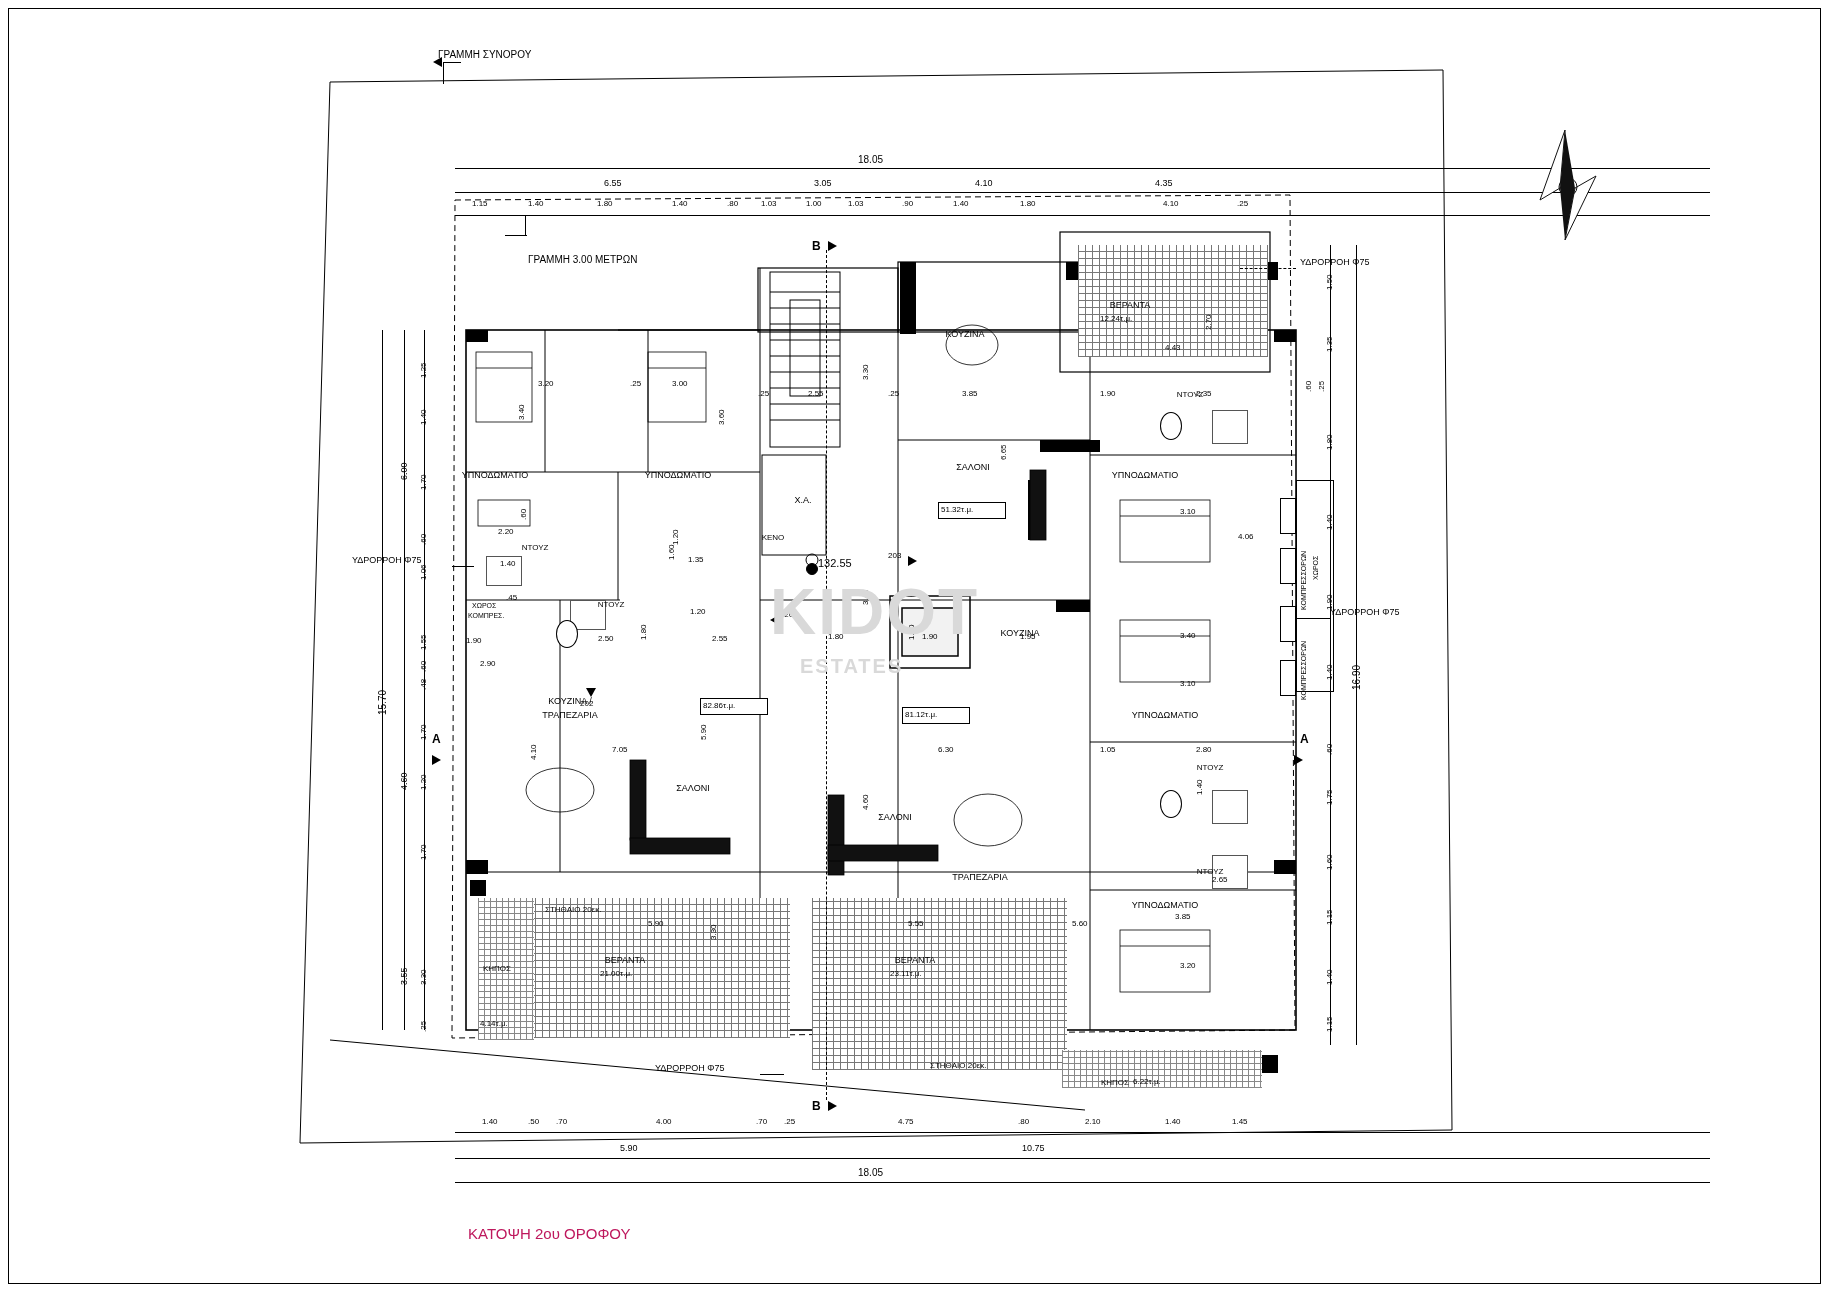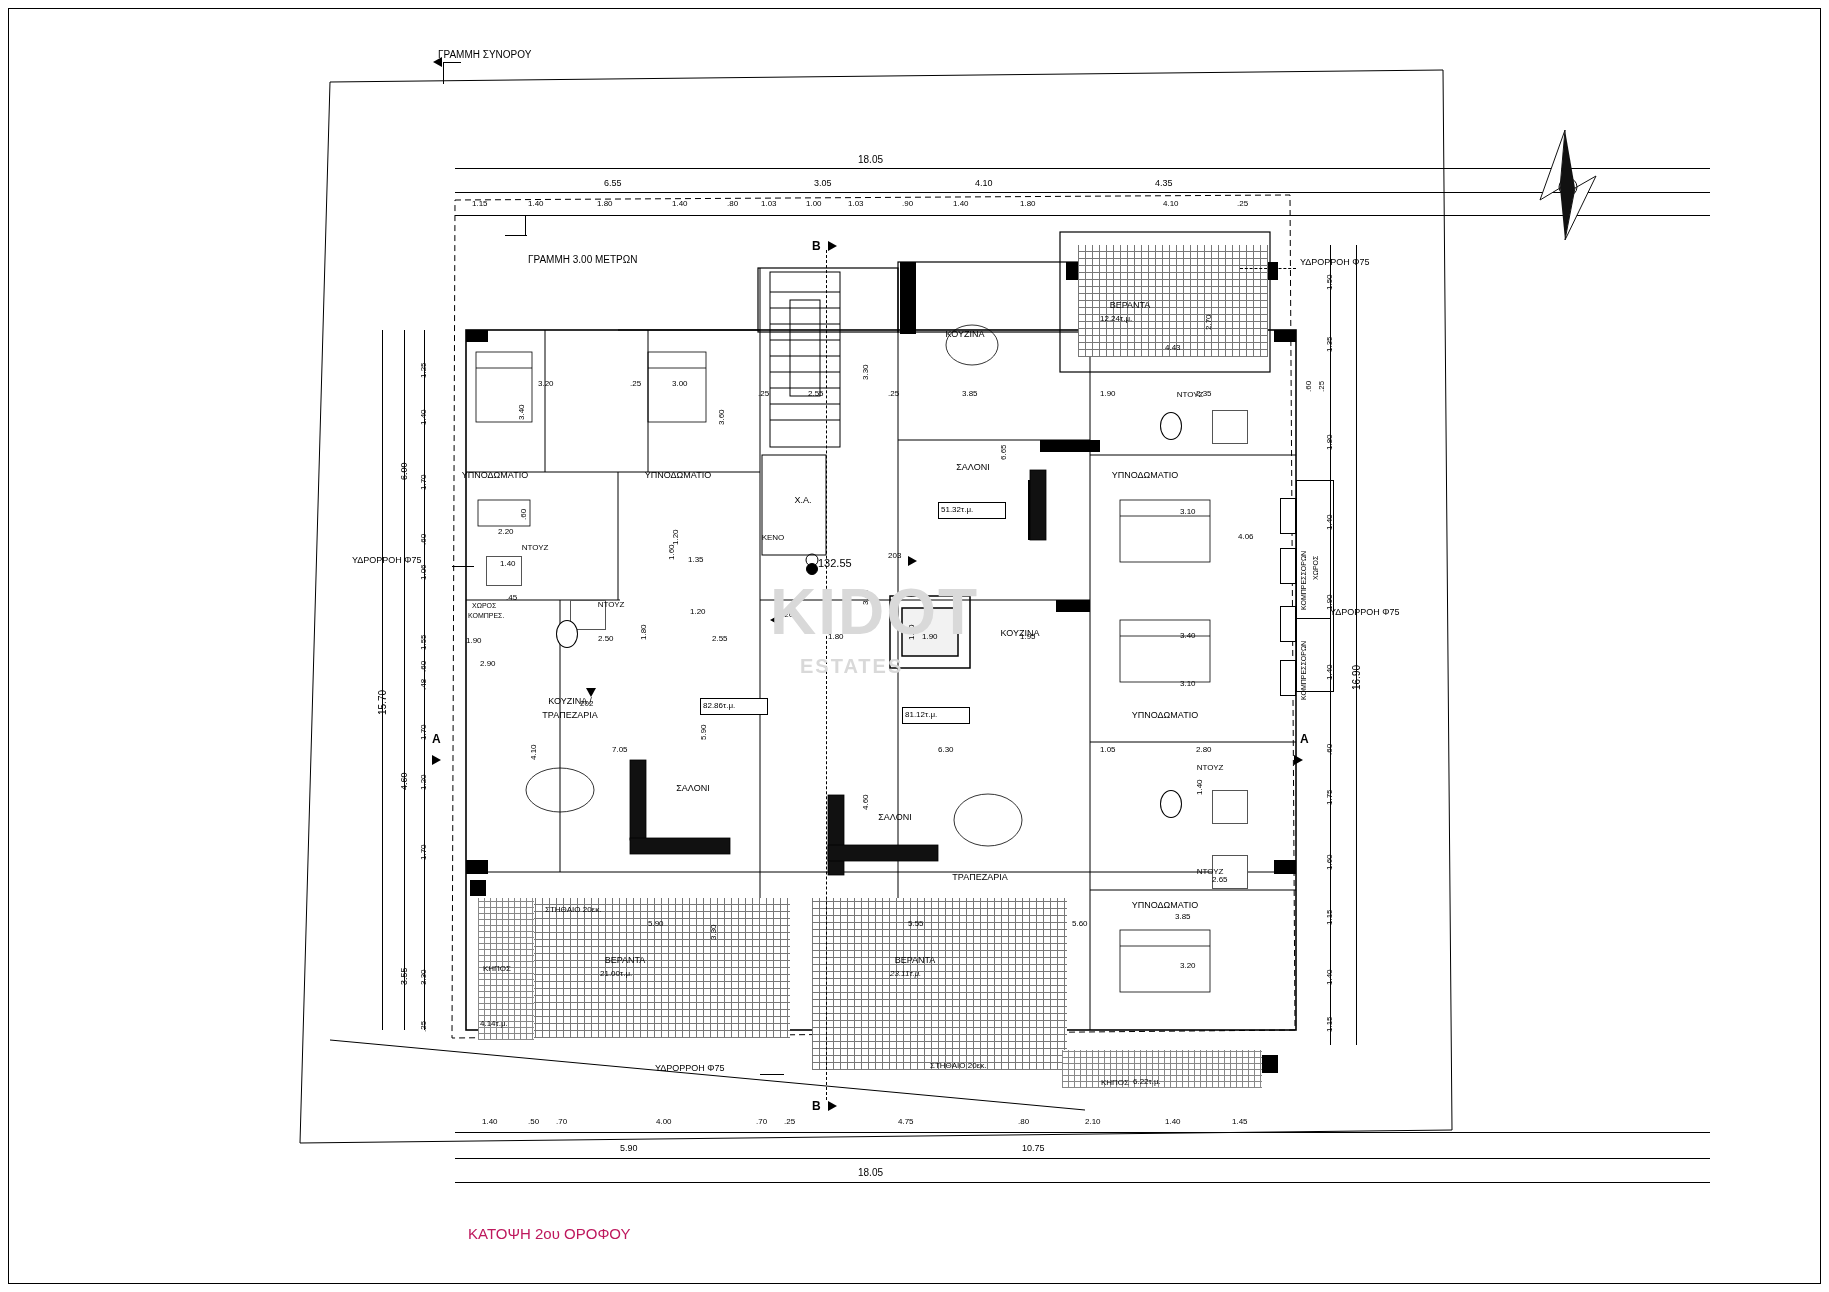--- a/index.html
+++ b/index.html
@@ -232,21 +232,21 @@
   <div class="txt s8" style="left:941px;top:506px;">51.32τ.μ.</div>
 
   <div class="box" style="left:700px;top:698px;width:66px;height:15px;"></div>
   <div class="txt s8" style="left:703px;top:702px;">82.86τ.μ.</div>
 
   <div class="box" style="left:902px;top:707px;width:66px;height:15px;"></div>
   <div class="txt s8" style="left:905px;top:711px;">81.12τ.μ.</div>
 
   <div class="txt s8" style="left:1100px;top:315px;">12.24τ.μ.</div>
   <div class="txt s8" style="left:600px;top:970px;">21.00τ.μ.</div>
-  <div class="txt s8" style="left:890px;top:970px;font-style:italic;">23.11τ.μ.</div>
+  <div class="txt s8" style="left:890px;top:970px;">23.11τ.μ.</div>
   <div class="txt s8" style="left:480px;top:1020px;">4.14τ.μ.</div>
   <div class="txt s8" style="left:1133px;top:1078px;">6.22τ.μ.</div>
 
   <div class="circ" style="left:806px;top:563px;width:10px;height:10px;background:#000;"></div>
   <div class="txt s11" style="left:818px;top:558px;">132.55</div>
 
   <div class="arrowL" style="left:770px;top:615px;"></div>
   <div class="txt s8" style="left:784px;top:611px;font-family:Liberation Mono, monospace;">201</div>
   <div class="arrowD" style="left:586px;top:688px;"></div>
   <div class="txt s8" style="left:580px;top:700px;">202</div>

